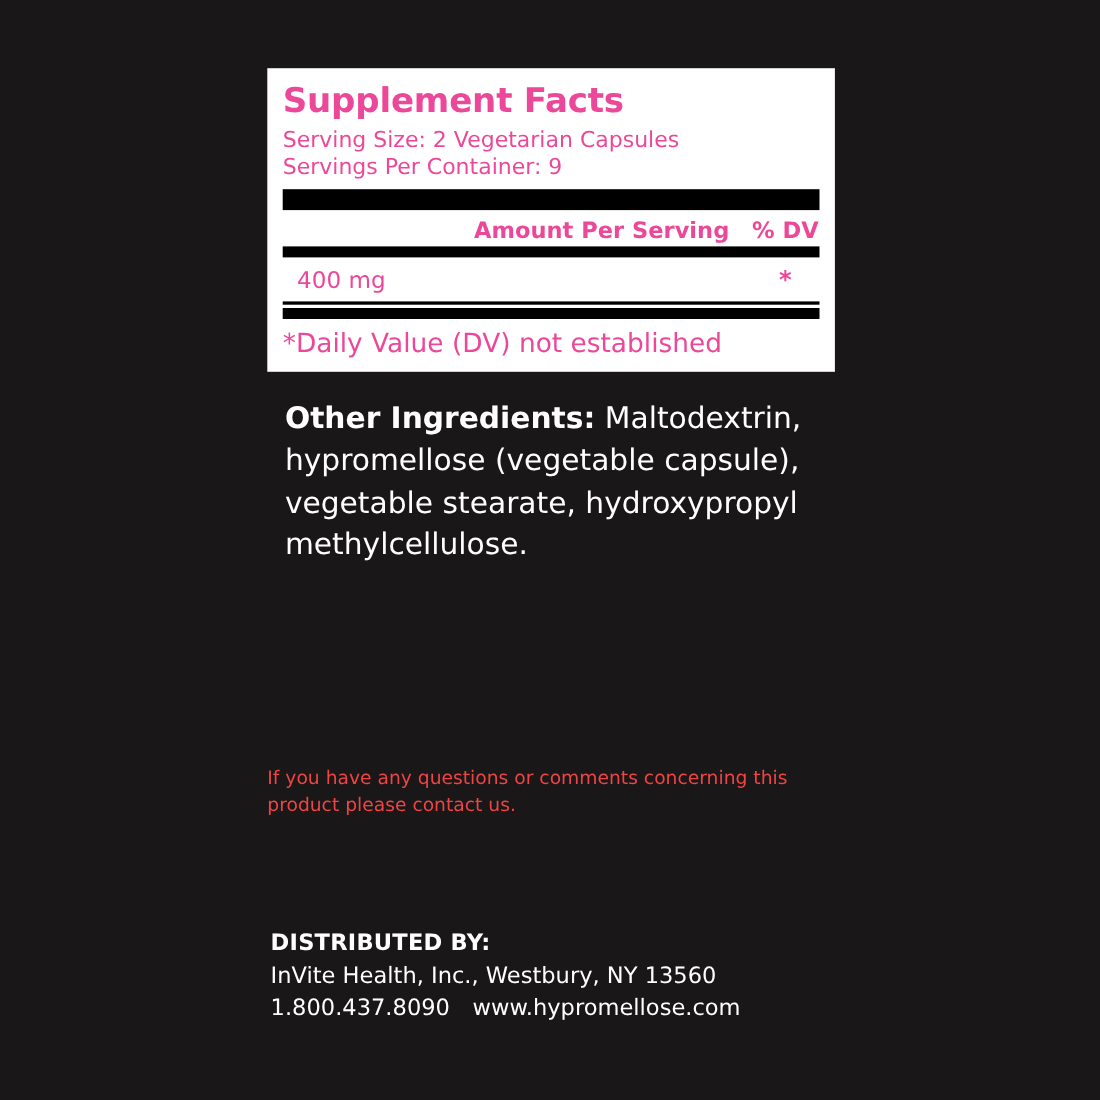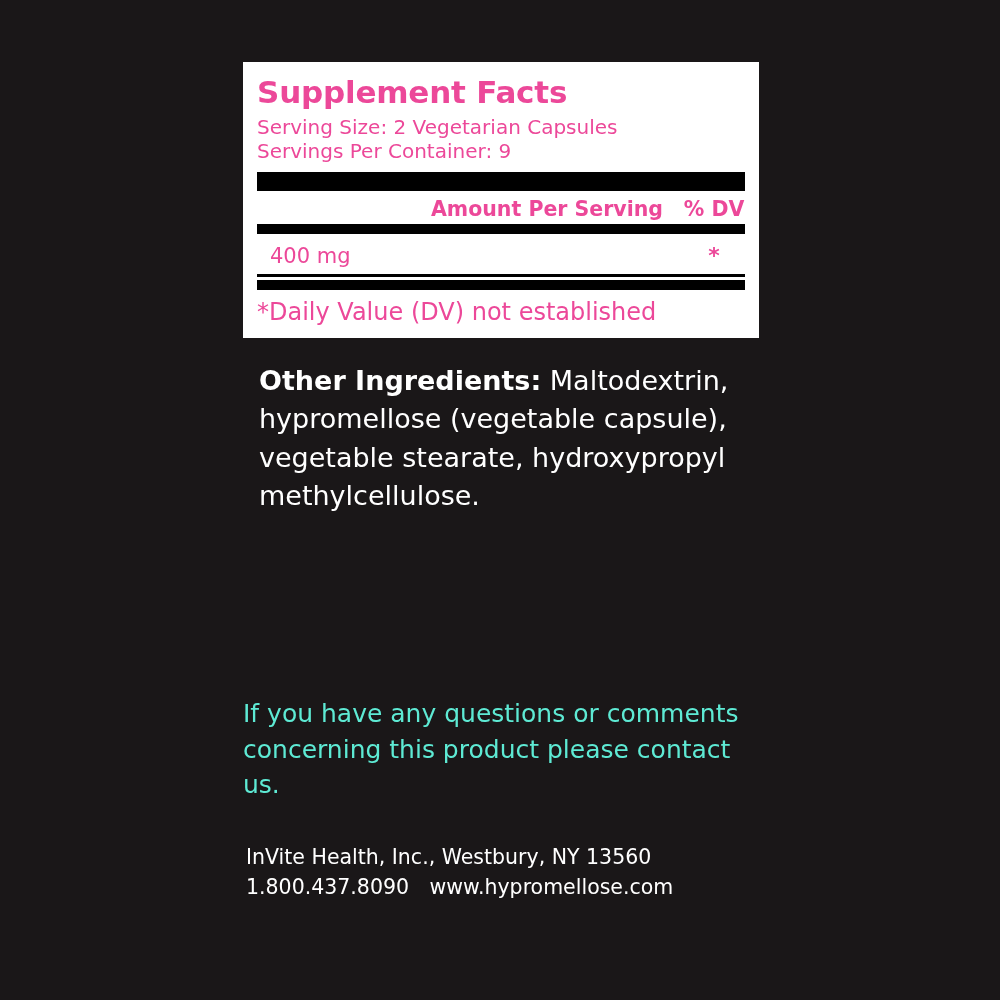--- a/index.html
+++ b/index.html
@@ -110,23 +110,23 @@
     margin-left: 16px;
   }
   .other-ingredients b { font-weight: bold; }
 
   
   .contact {
     position: absolute;
     left: 243px;
     top: 696px;
     width: 530px;
-    font-size: 25px;
+    font-size: 17px;
     line-height: 1.42;
-    color: #5eead4;
+    color: #ef4444;
   }
 
   
   .distributed {
     position: absolute;
     left: 246px;
     top: 843px;
     width: 540px;
     font-size: 20.5px;
     line-height: 1.45;
@@ -172,20 +172,21 @@
   </div>
 
   <div class="other-ingredients">
     <b>Other Ingredients:</b>
     <span>Maltodextrin, hypromellose (vegetable capsule), vegetable stearate, hydroxypropyl methylcellulose.</span>
   </div>
 
   <div class="contact">If you have any questions or comments concerning this product please contact us.</div>
 
   <div class="distributed">
+    <div class="heading">DISTRIBUTED BY:</div>
     <div>InVite Health, Inc., Westbury, NY 13560</div>
     <div class="phone-line">
       <span>1.800.437.8090</span>
       <span class="site">www.hypromellose.com</span>
     </div>
   </div>
 
 </div>
 
 </body></html>

